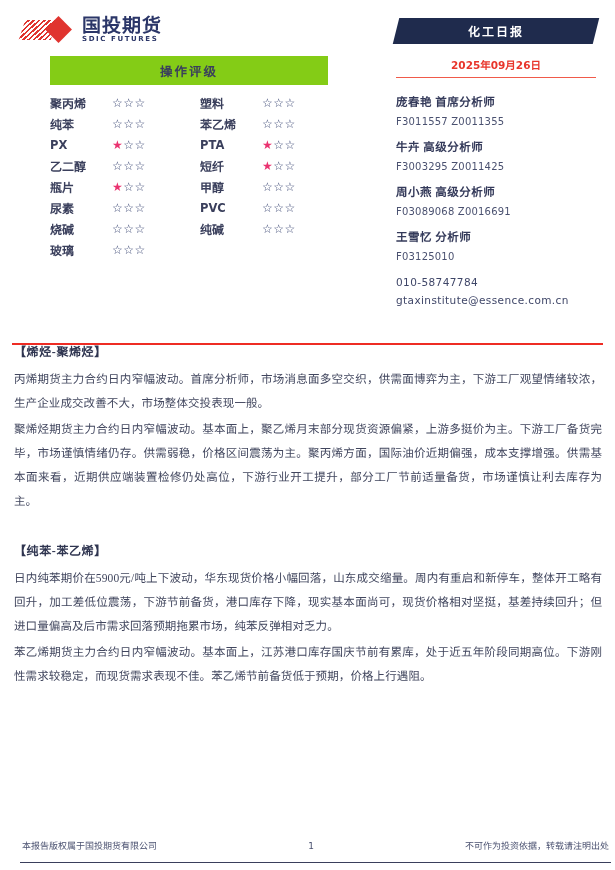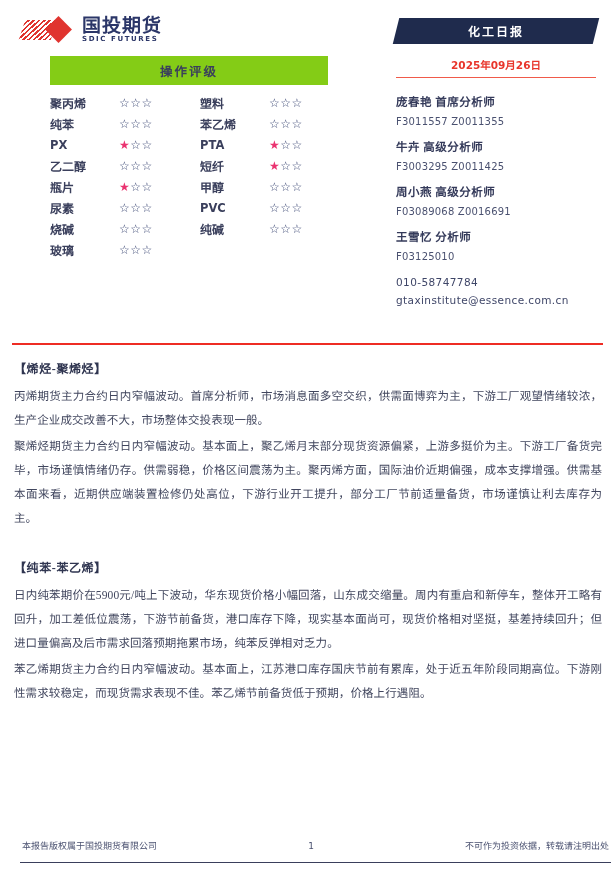--- a/index.html
+++ b/index.html
@@ -90,21 +90,20 @@
     margin-top: 7px;
   }
   .rat-row {
     display: flex;
     align-items: center;
     height: 21px;
   }
   .rat-cell {
     display: flex;
     align-items: center;
-    gap: 7px;
   }
   .rat-cell.left  { width: 150px; }
   .rat-cell.right { width: 128px; }
   .rat-name {
     width: 62px;
     font-size: 12px;
     font-weight: bold;
     color: #3a3f5c;
     font-family: "Liberation Serif", "DejaVu Serif", serif;
   }
@@ -181,21 +180,21 @@
     top: 343px;
     width: 591px;
     height: 1.6px;
     background: #ee2c24;
   }
 
   
   .content {
     position: absolute;
     left: 14px;
-    top: 359px;
+    top: 342px;
     width: 588px;
   }
   .sec-title {
     font-size: 12px;
     font-weight: bold;
     color: #2f3550;
     margin: 0 0 7px 0;
     letter-spacing: 0.6px;
   }
   .para {

